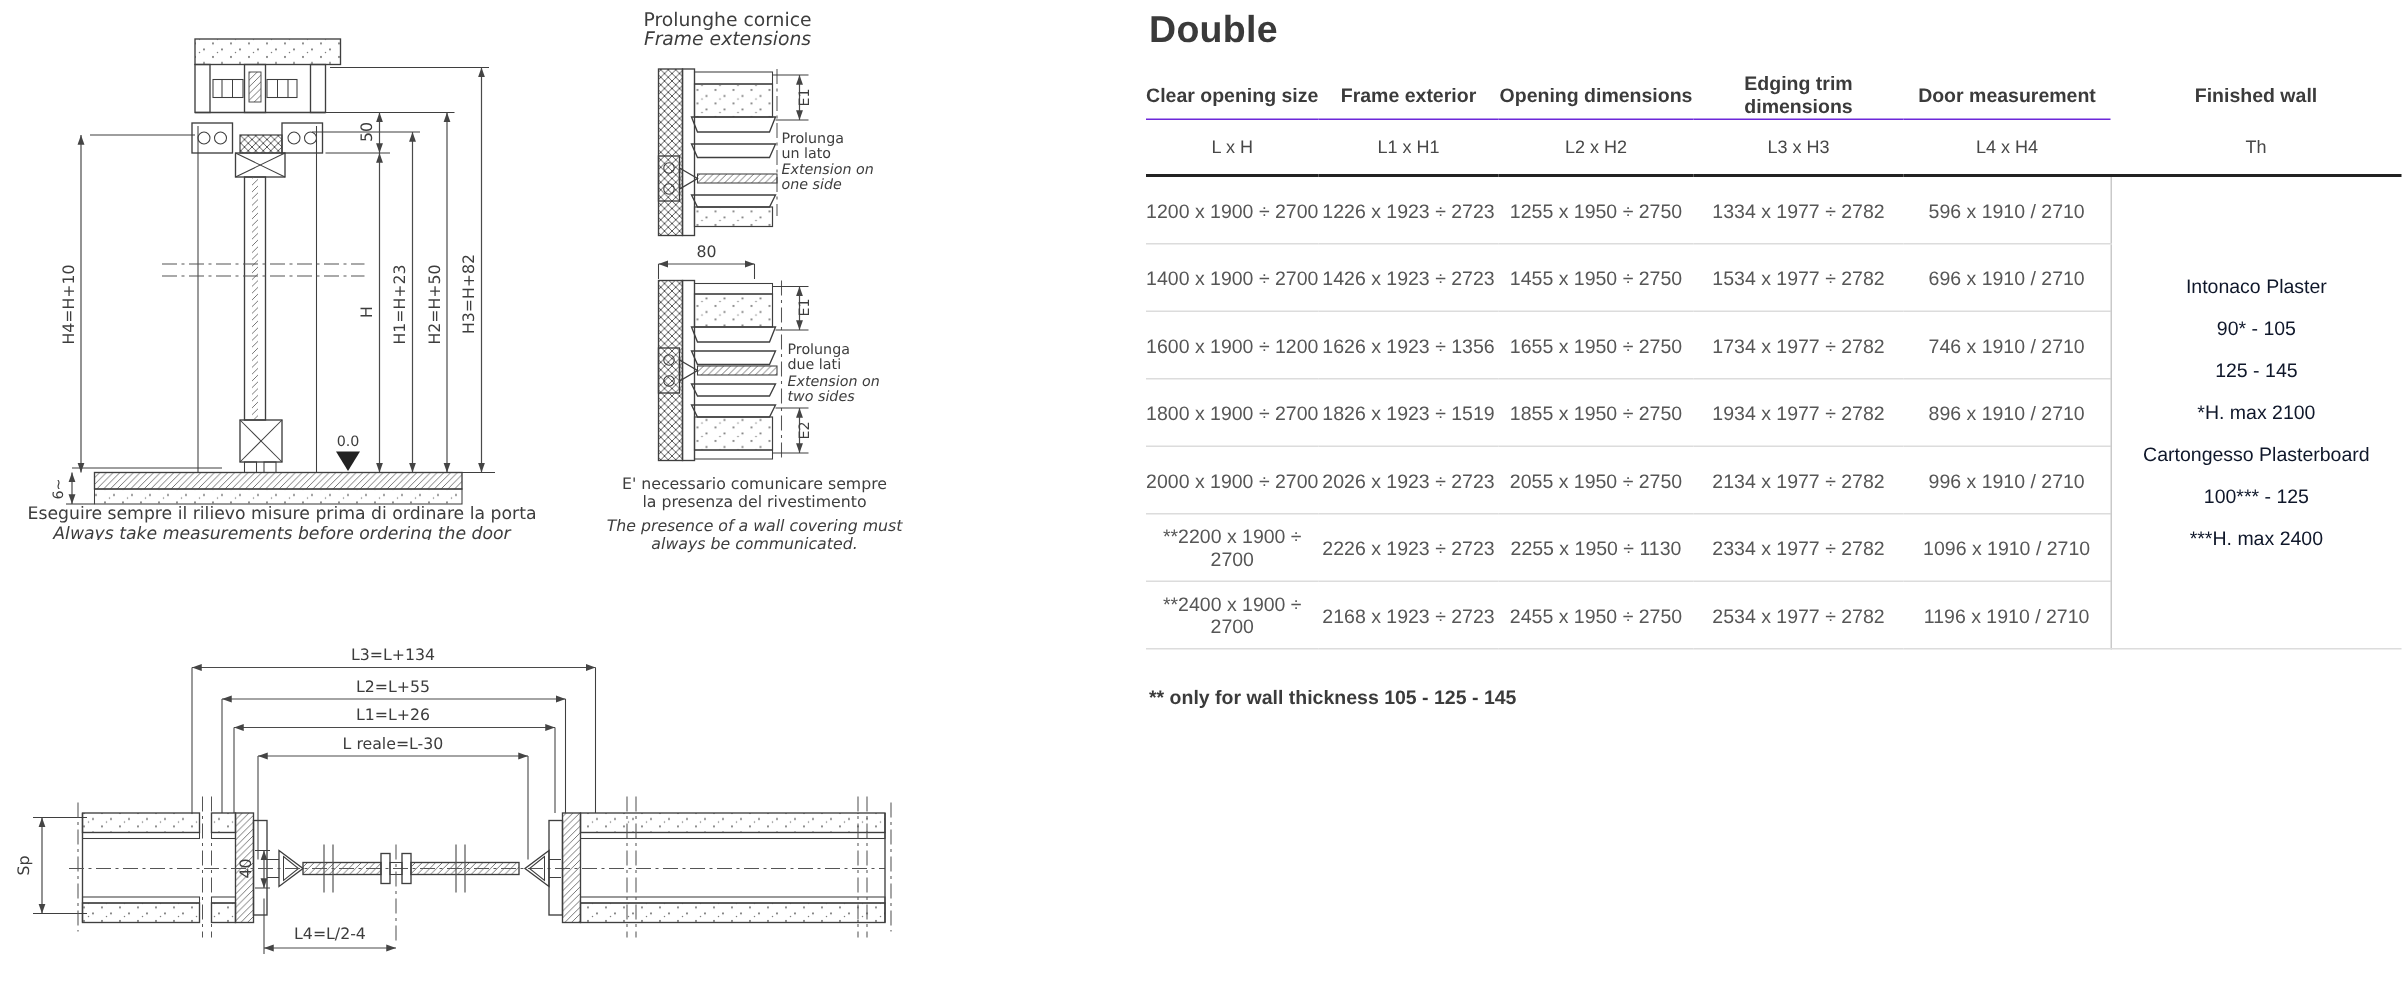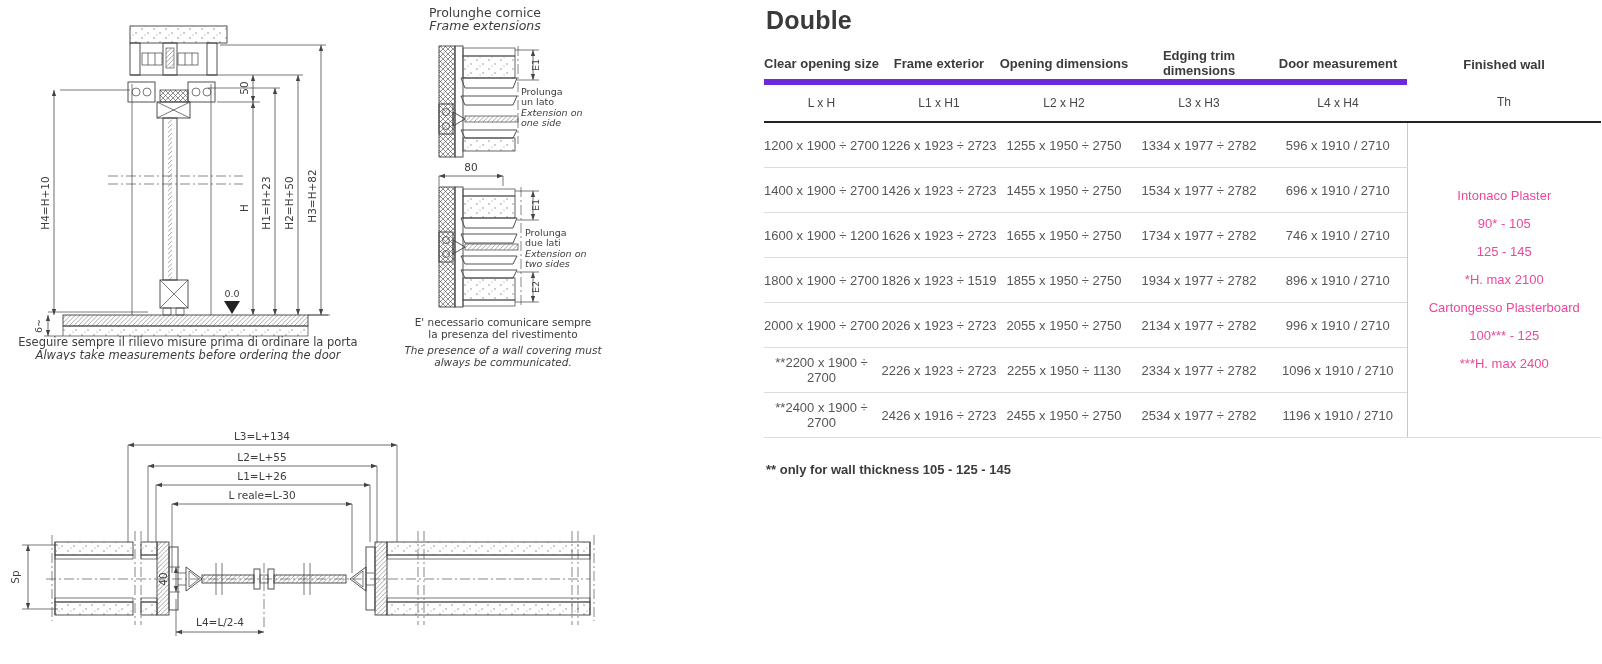--- a/index.html
+++ b/index.html
@@ -28,33 +28,33 @@
   #spec{position:absolute;left:764px;top:6px;width:842px;}
   #spec h1{
     font-size:25px;font-weight:bold;color:#3a3a3a;margin:0 0 12px 2px;letter-spacing:0.2px;
   }
   table.spec{border-collapse:collapse;table-layout:fixed;width:837px;}
   table.spec th,table.spec td{
     text-align:center;vertical-align:middle;font-weight:normal;padding:0;
   }
   tr.grp th{
     height:32px;font-size:13px;font-weight:bold;color:#3b3b3b;
-    border-bottom:6px solid #6d28d9;
+    border-bottom:1px solid #6d28d9;
   }
   tr.grp th.nob{border-bottom:none;}
   tr.sub th{
     height:36px;font-size:12px;color:#474747;border-bottom:2px solid #222;
   }
   table.spec td{
     height:44px;font-size:13px;color:#565656;border-bottom:1px solid #dcdcdc;
   }
   td.fw{
     border-bottom:none;border-left:1px solid #c9c9c9;padding-right:34px;
   }
-  .fw-line{line-height:28px;font-size:13px;color:#ec4899;}
+  .fw-line{line-height:28px;font-size:13px;color:#0f172a;}
   #footnote{
     margin-top:24px;margin-left:2px;font-size:13px;font-weight:bold;color:#3b3b3b;
   }
 </style>
 </head>
 <body>
 
 <div class="dgm" id="dgm-vert">
 <svg width="350" height="342" viewBox="0 0 350 342">
   <defs>
@@ -423,21 +423,21 @@
         </tr>
         <tr>
           <td>1400 x 1900 ÷ 2700</td>
           <td>1426 x 1923 ÷ 2723</td>
           <td>1455 x 1950 ÷ 2750</td>
           <td>1534 x 1977 ÷ 2782</td>
           <td>696 x 1910 / 2710</td>
         </tr>
         <tr>
           <td>1600 x 1900 ÷ 1200</td>
-          <td>1626 x 1923 ÷ 2723</td>
+          <td>1626 x 1923 ÷ 1356</td>
           <td>1655 x 1950 ÷ 2750</td>
           <td>1734 x 1977 ÷ 2782</td>
           <td>746 x 1910 / 2710</td>
         </tr>
         <tr>
           <td>1800 x 1900 ÷ 2700</td>
           <td>1826 x 1923 ÷ 1519</td>
           <td>1855 x 1950 ÷ 2750</td>
           <td>1934 x 1977 ÷ 2782</td>
           <td>896 x 1910 / 2710</td>
@@ -451,21 +451,21 @@
         </tr>
         <tr>
           <td>**2200 x 1900 ÷ 2700</td>
           <td>2226 x 1923 ÷ 2723</td>
           <td>2255 x 1950 ÷ 1130</td>
           <td>2334 x 1977 ÷ 2782</td>
           <td>1096 x 1910 / 2710</td>
         </tr>
         <tr>
           <td>**2400 x 1900 ÷ 2700</td>
-          <td>2426 x 1916 ÷ 2723</td>
+          <td>2168 x 1923 ÷ 2723</td>
           <td>2455 x 1950 ÷ 2750</td>
           <td>2534 x 1977 ÷ 2782</td>
           <td>1196 x 1910 / 2710</td>
         </tr>
       </tbody>
   </table>
 
   <div id="footnote">** only for wall thickness 105 - 125 - 145</div>
 </div>
 

